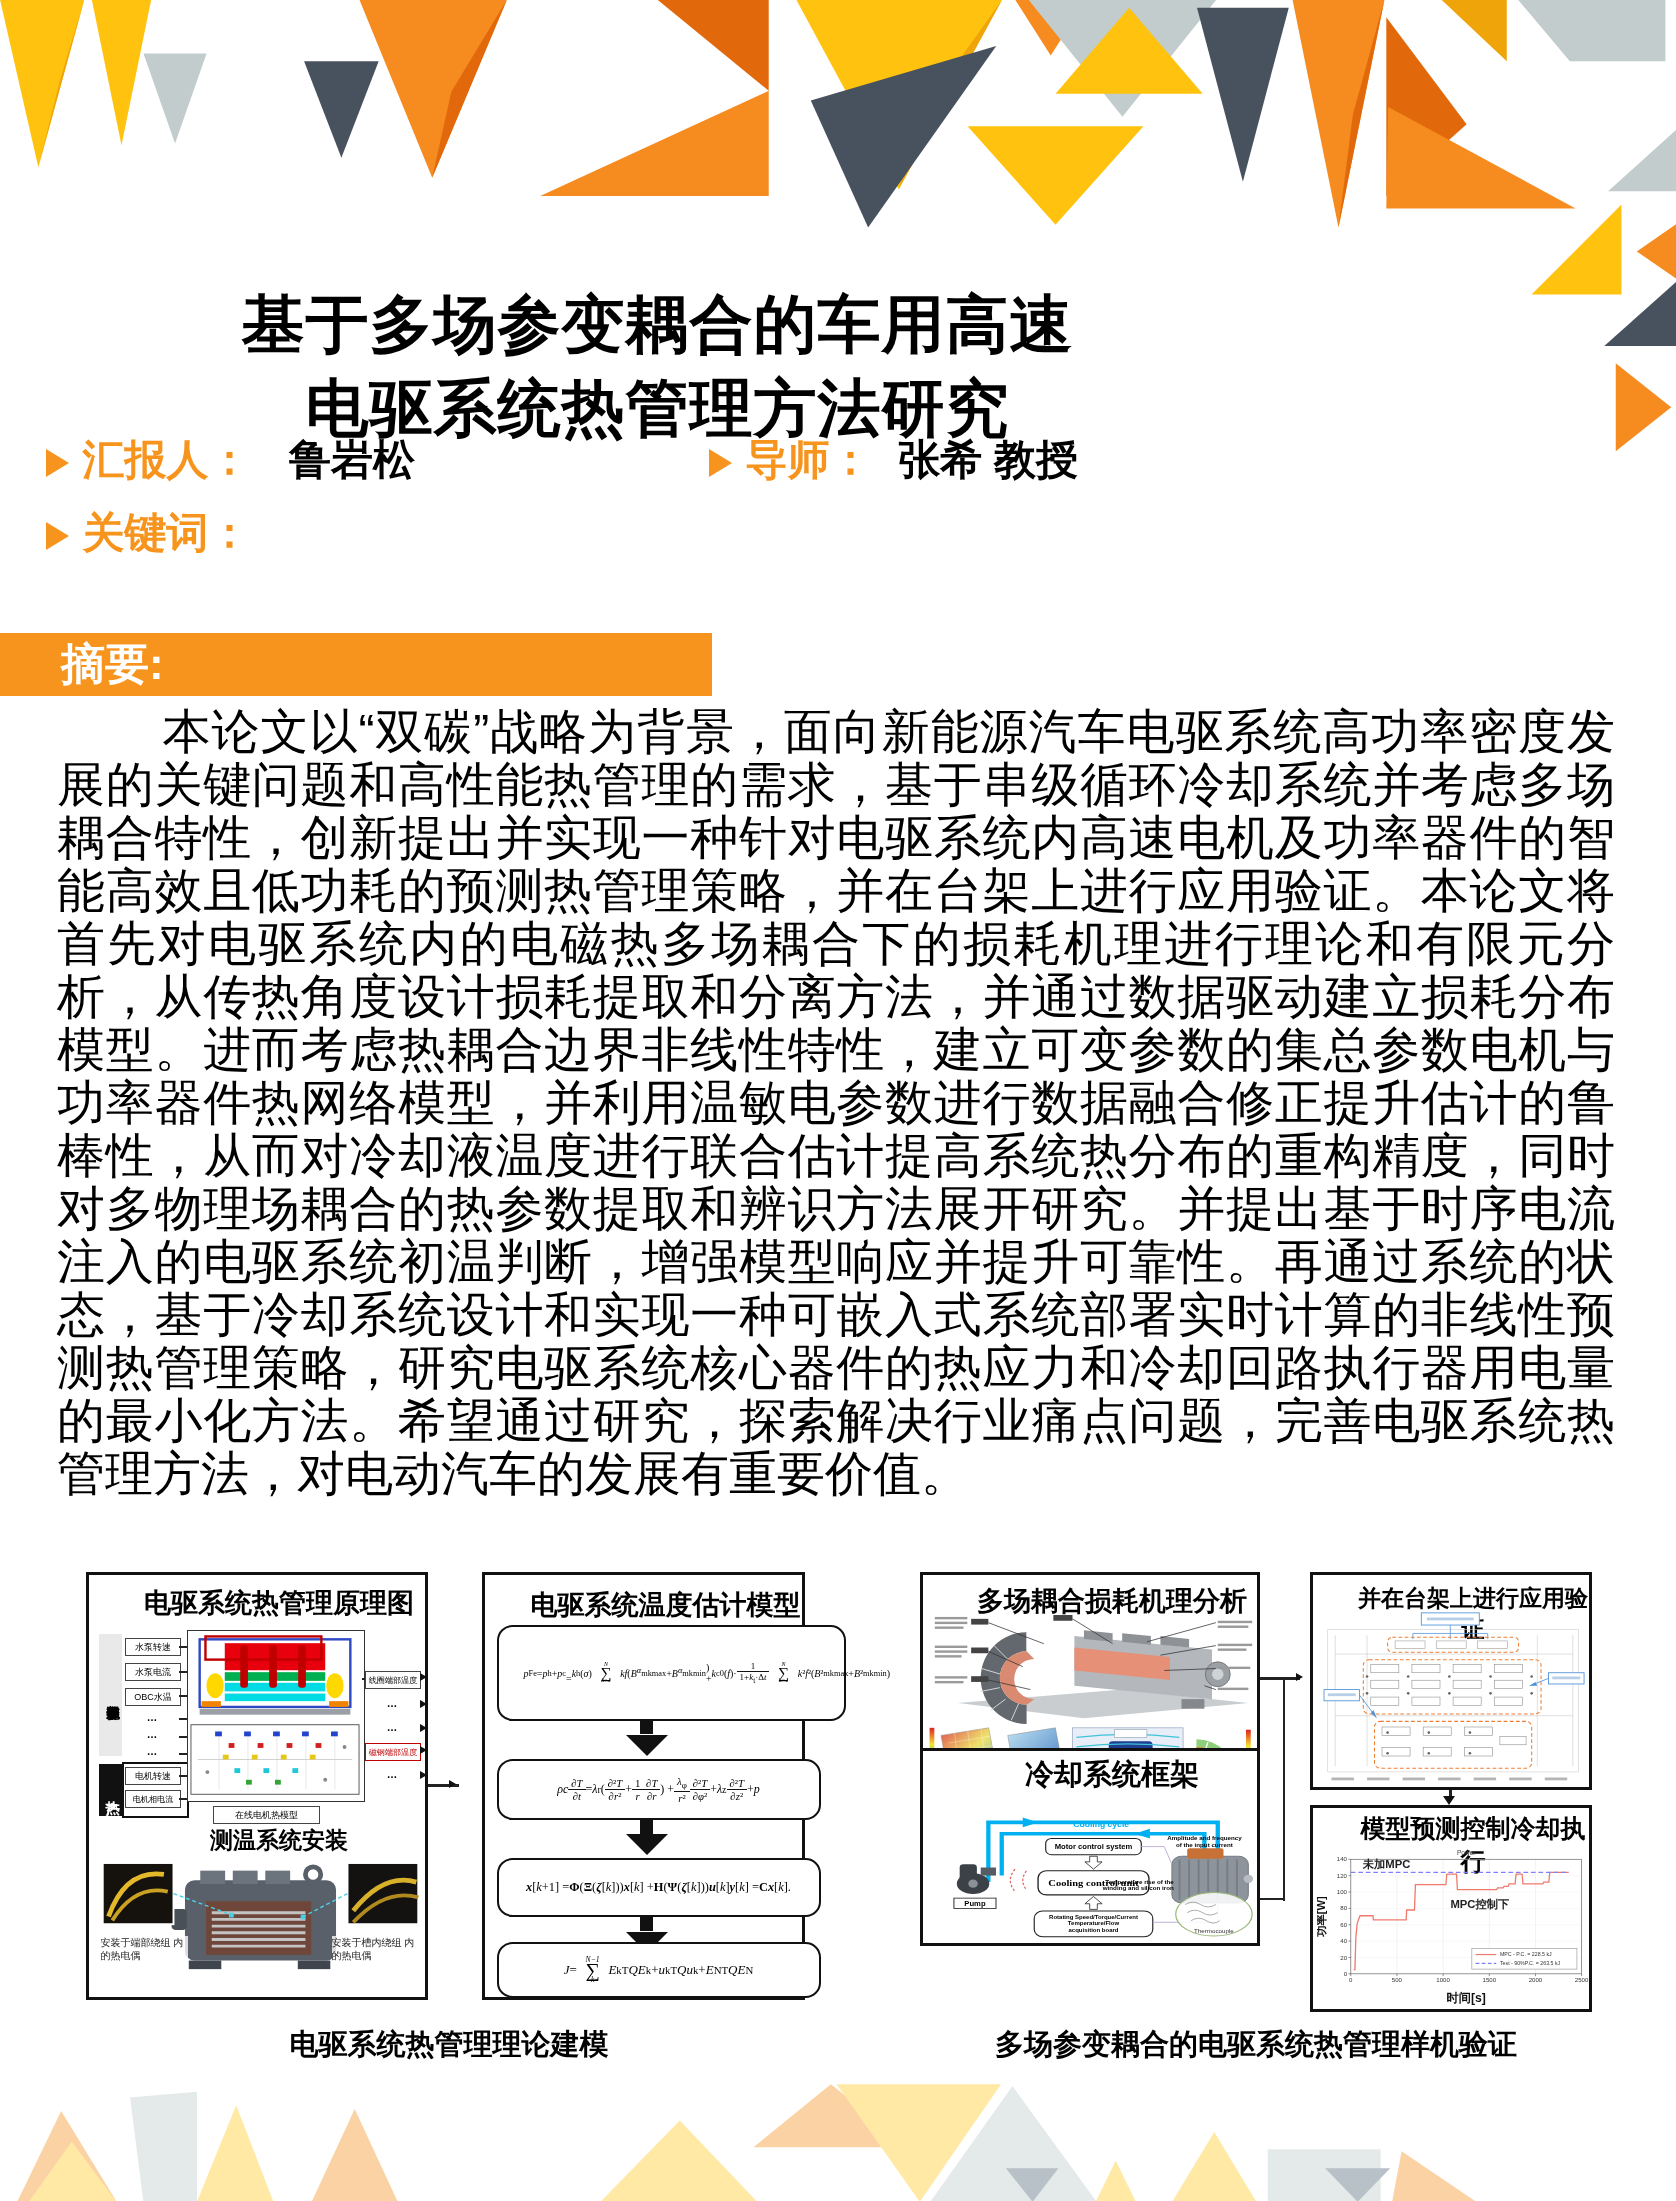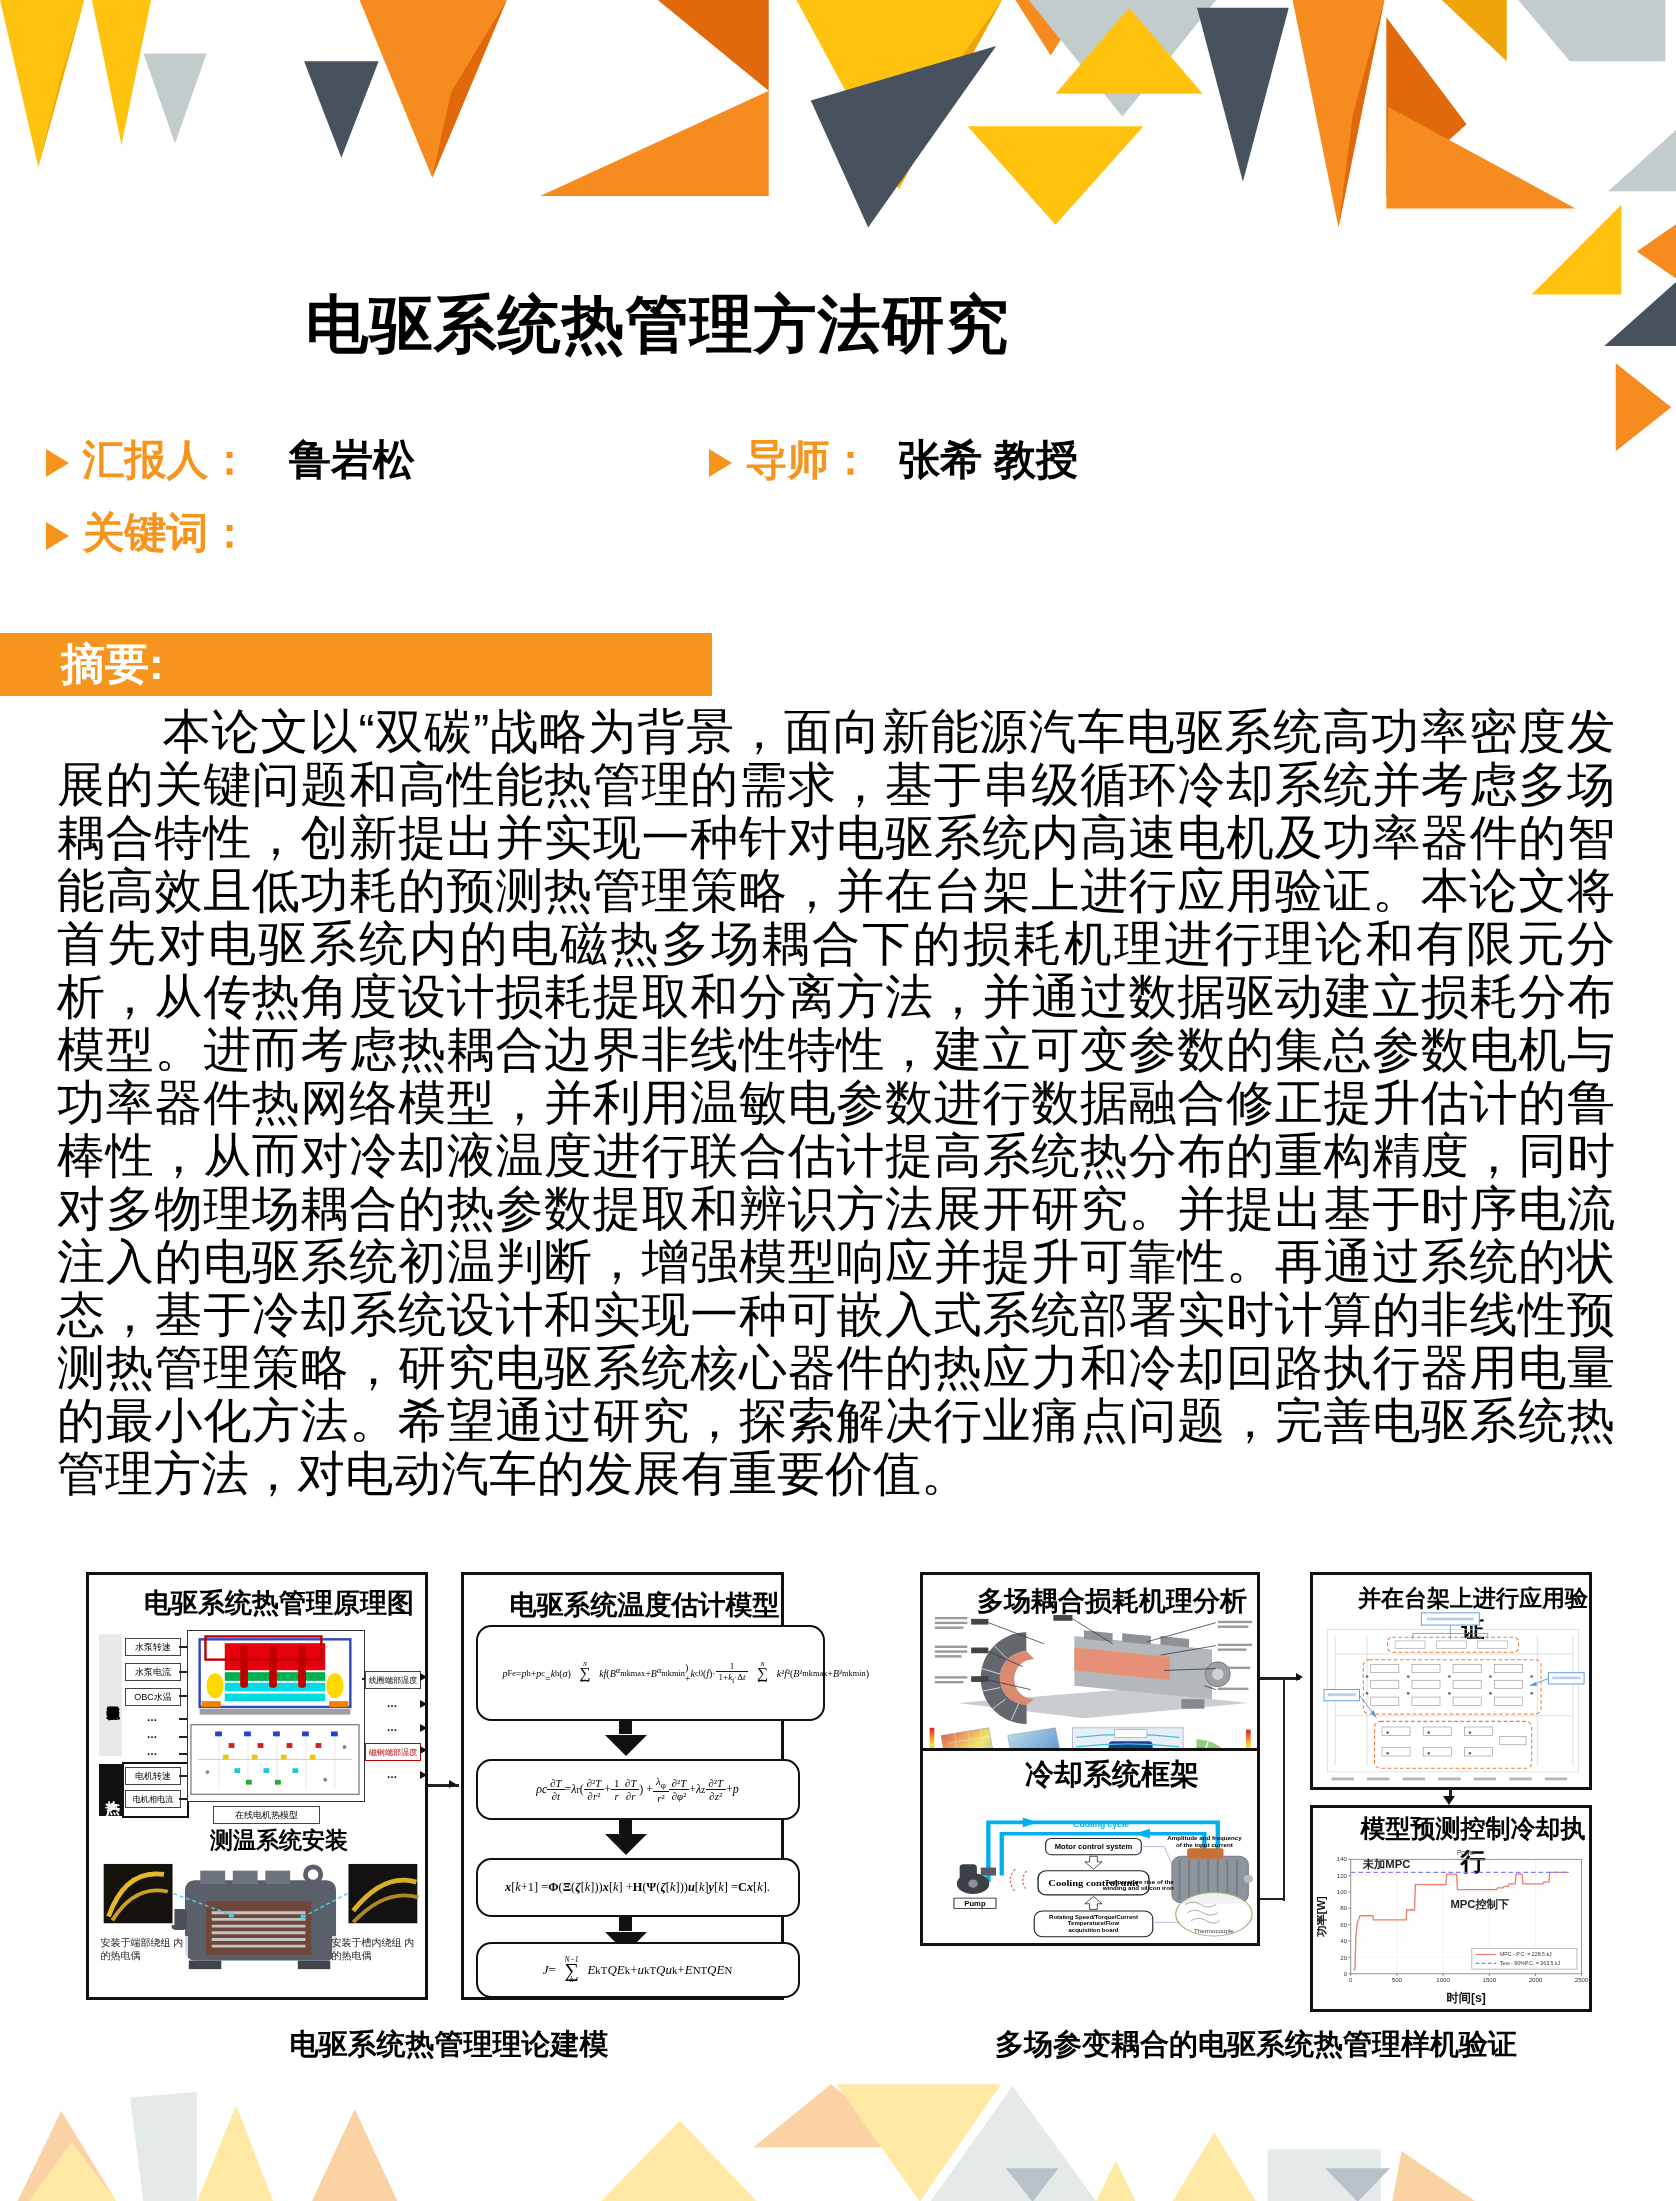--- a/index.html
+++ b/index.html
@@ -111,20 +111,21 @@
       <polygon points="1052,88 1107,88 1080,123" fill="#B8C0C8"></polygon>
       <polygon points="1146,123 1188,123 1167,80" fill="#FFE9A4"></polygon>
       <polygon points="1226,123 1314,123 1270,50" fill="#FFE9A4"></polygon>
       <polygon points="1326,68 1444,68 1444,123 1326,123" fill="#E4EAE9"></polygon>
       <polygon points="1386,88 1454,88 1420,123" fill="#B8C0C8"></polygon>
       <polygon points="1456,123 1544,123 1466,70" fill="#FAD2A4"></polygon>
     </g>
   </svg>
 
   <div class="title">
+    <div>基于多场参变耦合的车用高速</div>
     <div>电驱系统热管理方法研究</div>
   </div>
 
   <div class="info-row" style="left:46px;top:432px;">
     <span class="tri-o"></span><span class="info-label">汇报人：</span>
     <span style="margin-left:27px;">鲁岩松</span>
   </div>
   <div class="info-row" style="left:709px;top:432px;">
     <span class="tri-o"></span><span class="info-label">导师：</span>
     <span style="margin-left:15.3px;">张希 教授</span>
@@ -257,21 +258,21 @@
           <line x1="262" y1="36" x2="216" y2="60"></line>
         </g>
         <rect x="138" y="56" width="5" height="5" fill="#49d0e8"></rect>
         <rect x="213" y="58" width="5" height="5" fill="#49d0e8"></rect>
       </svg>
       <div class="thermo" style="left:3.8px;top:78px;width:88px;">安装于端部绕组 内的热电偶</div>
       <div class="thermo" style="left:235px;top:78px;width:88px;">安装于槽内绕组 内的热电偶</div>
     </div>
   </div>
 
-  <div class="panel" style="left:461px;top:1572px;width:323px;height:428px;">
+  <div class="panel" style="left:482px;top:1572px;width:323px;height:428px;">
     <div class="ptitle" style="top:11.5px;font-size:27px;">电驱系统温度估计模型</div>
     <div class="eqbox" style="top:50px;height:92px;font-size:10px;justify-content:flex-start;text-align:left;padding-left:25px;"><i>p</i><sub>Fe</sub> = <i>p</i><sub>h</sub> + <i>p</i><sub>c</sub><br>= <i>k</i><sub>h</sub>(<i>σ</i>)<span class="sum">∑<i class="u">N</i><i class="l">k=1</i></span><i>kf</i>(<i>B<sup>α</sup></i><sub>mkmax</sub> + <i>B<sup>α</sup></i><sub>mkmin</sub>)<br>+ <i>k</i><sub>c0</sub>(<i>f</i>)·<span class="frac">
           <span>1</span>
           <span>1+<i>k</i><sub>t</sub>·Δ<i>t</i></span>
         </span><span class="sum">∑<i class="u">N</i><i class="l">k=1</i></span><i>k</i>²<i>f</i>²(<i>B</i>²<sub>mkmax</sub> + <i>B</i>²<sub>mkmin</sub>)</div>
     <div class="p2stem" style="top:145px;"></div>
     <div class="p2head" style="top:160px;"></div>
     <div class="eqbox" style="top:184px;height:57px;font-size:12px;"><i>ρc</i><span class="frac">
           <span>∂<i>T</i></span>
           <span>∂<i>t</i></span>

